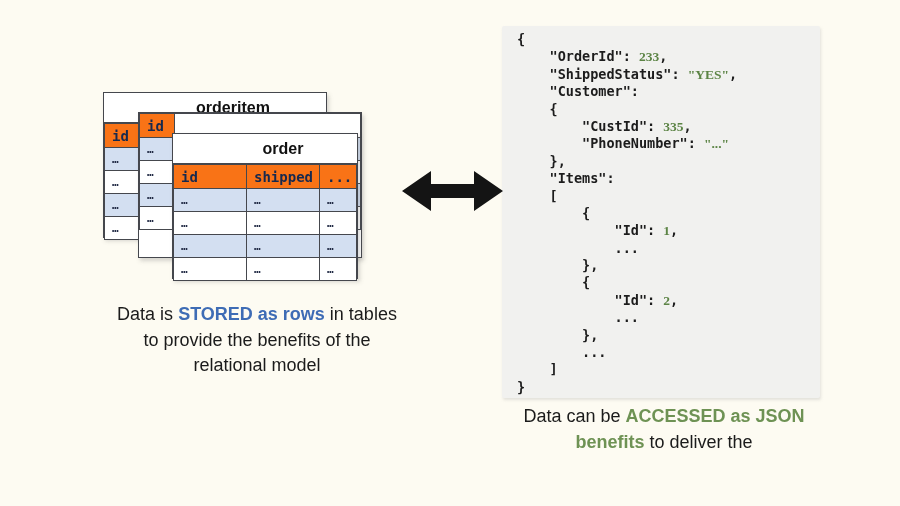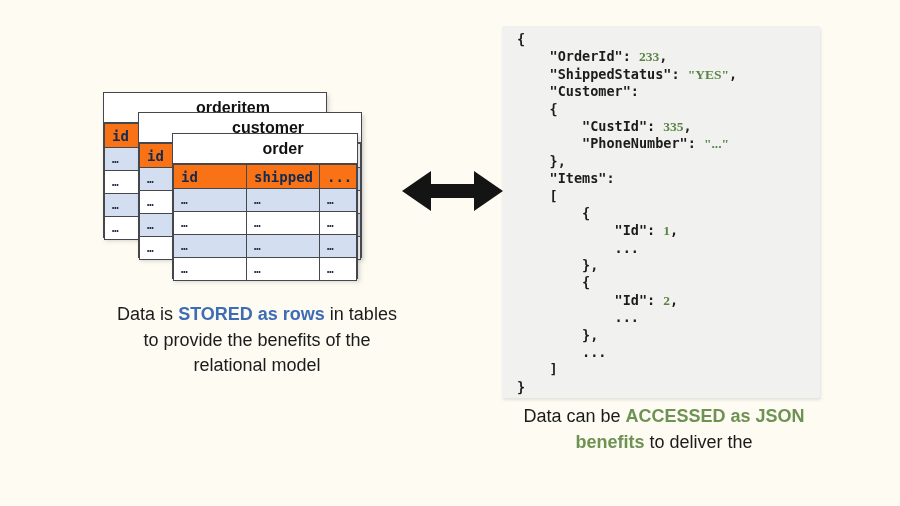--- a/index.html
+++ b/index.html
@@ -113,21 +113,20 @@
           </tr>
       <tr>
             <td class="cell band-b">…</td>
             <td class="cell band-b"></td>
           </tr>
     </tbody>
       </table>
   </div>
 
   <div class="table-card" id="tbl-middle">
-    <div class="tbl-title">customer</div>
     <table class="grid">
       <tbody>
           <tr>
         <td class="hcell col-id">id</td>
         <td class="hcell band-b" style="background:#fff"></td>
       </tr>
       <tr>
             <td class="cell band-a">…</td>
             <td class="cell band-a"></td>
           </tr>

